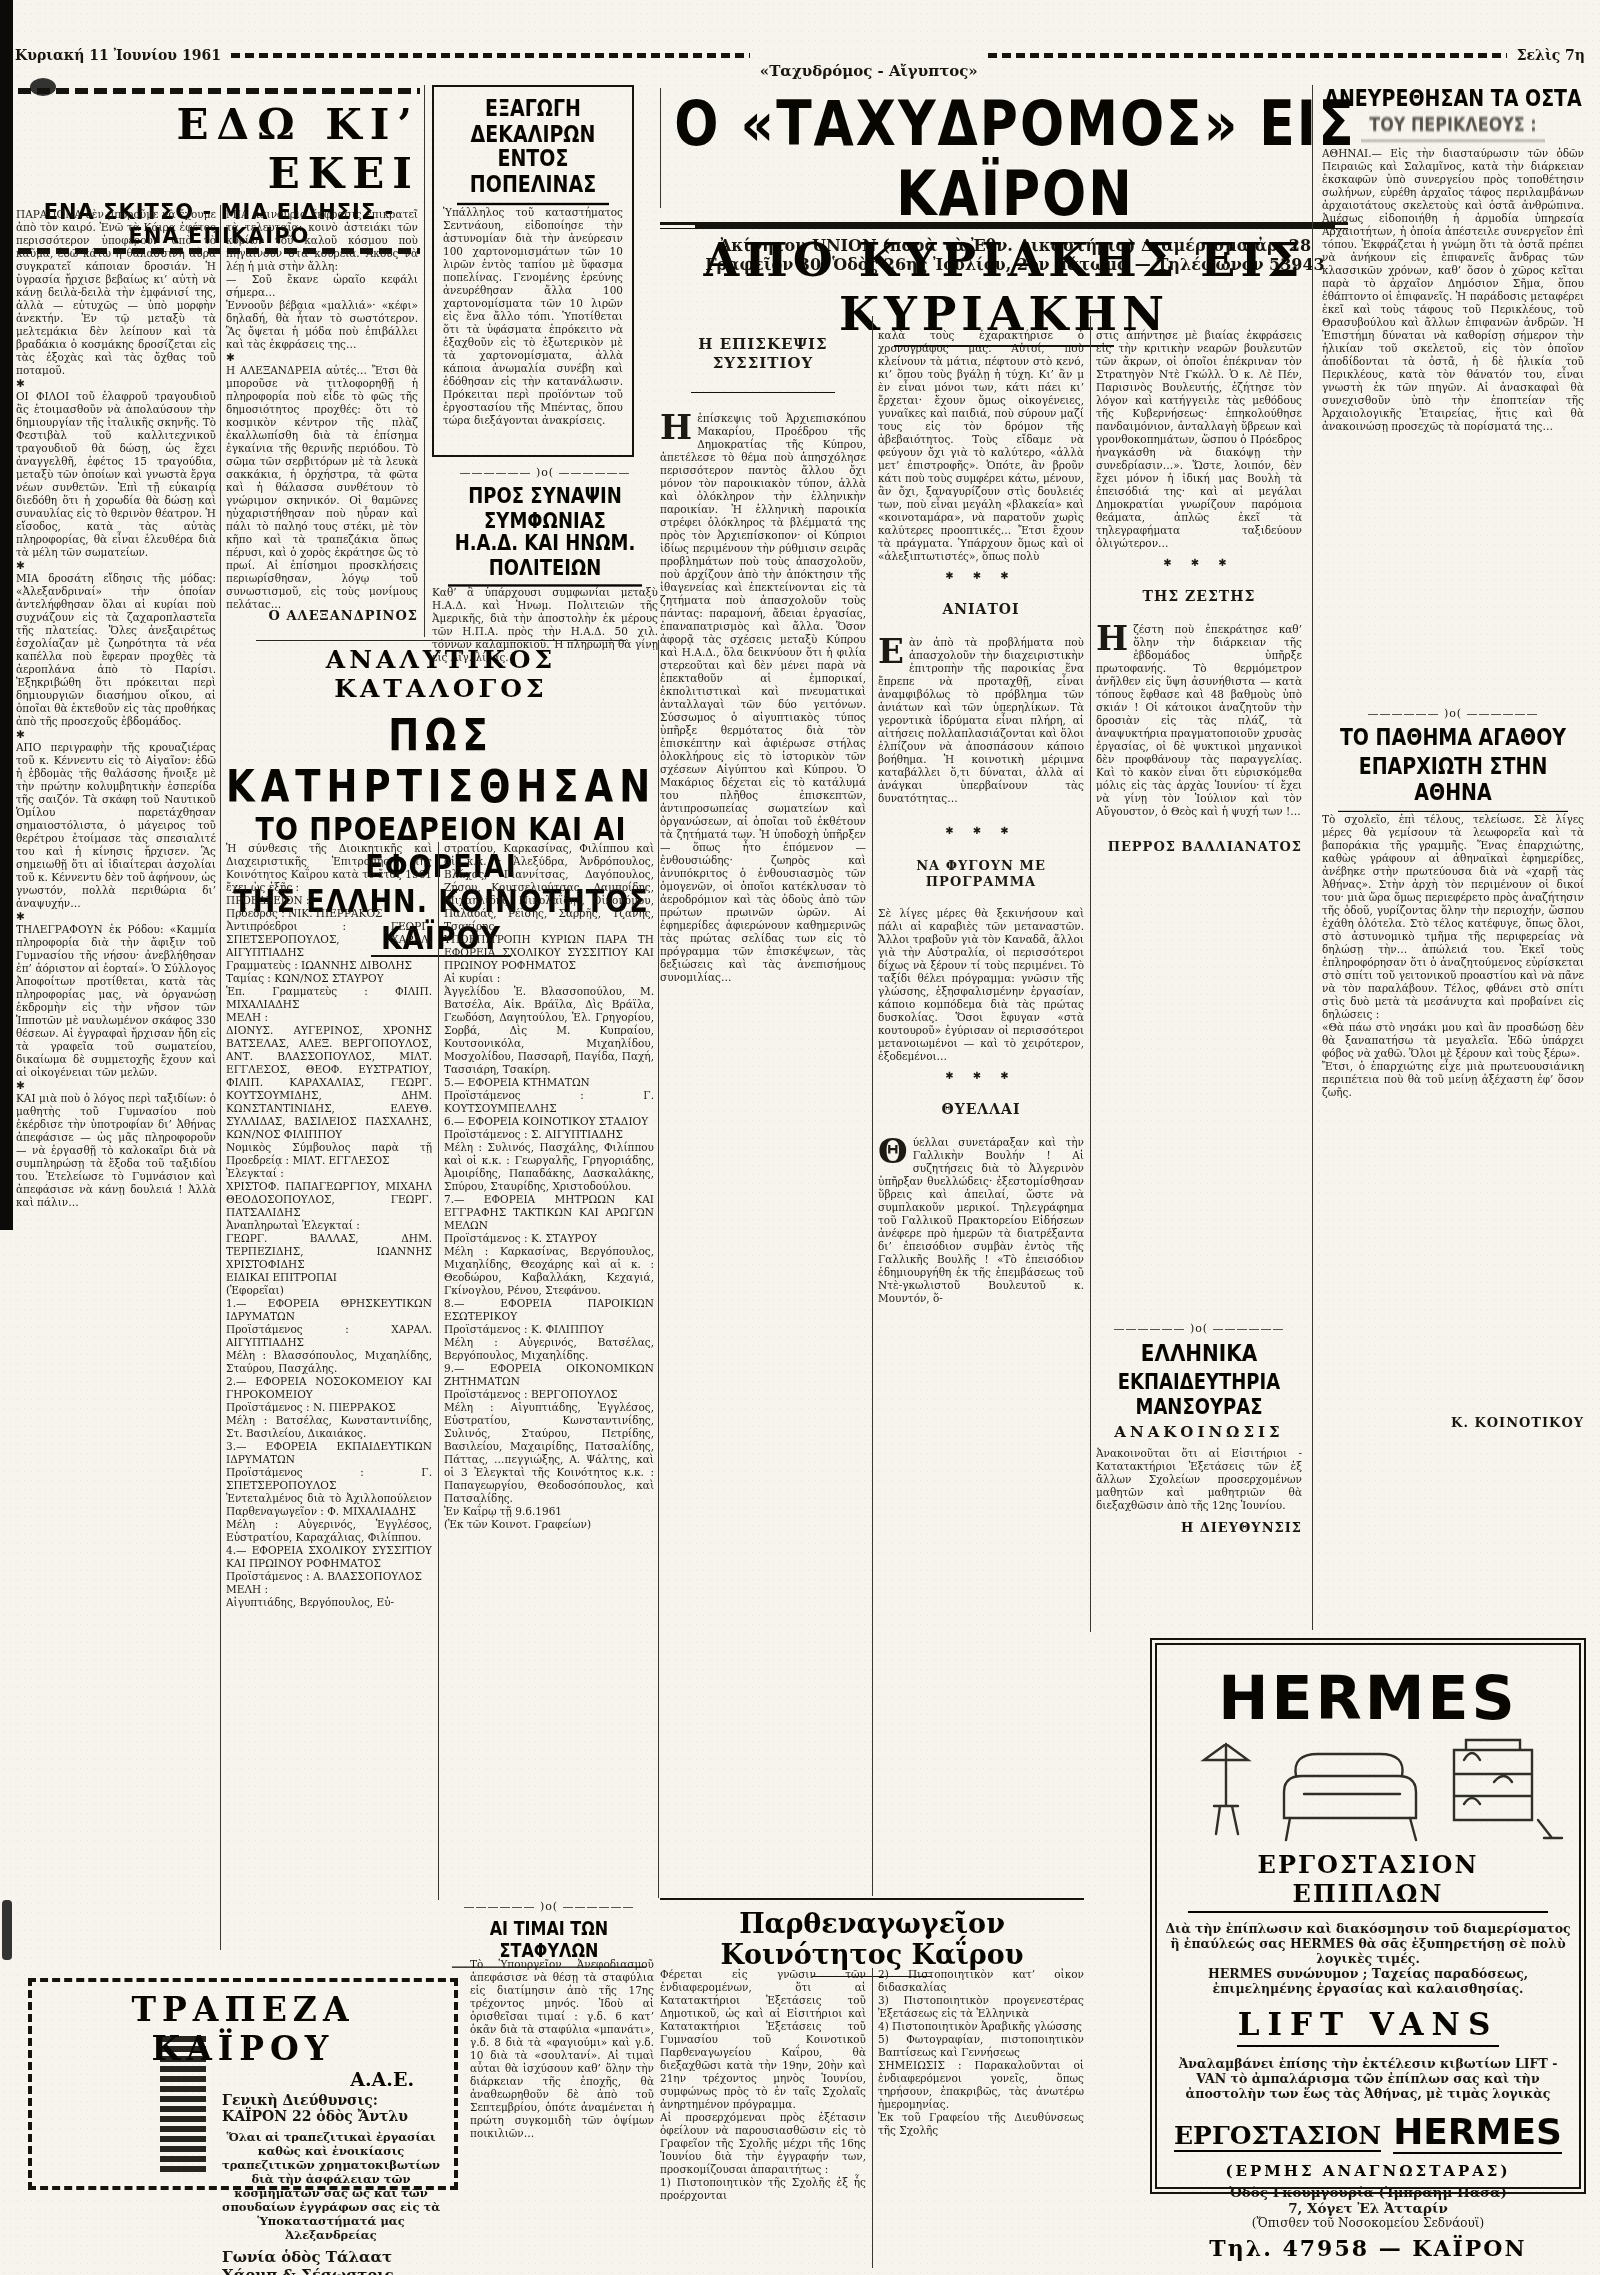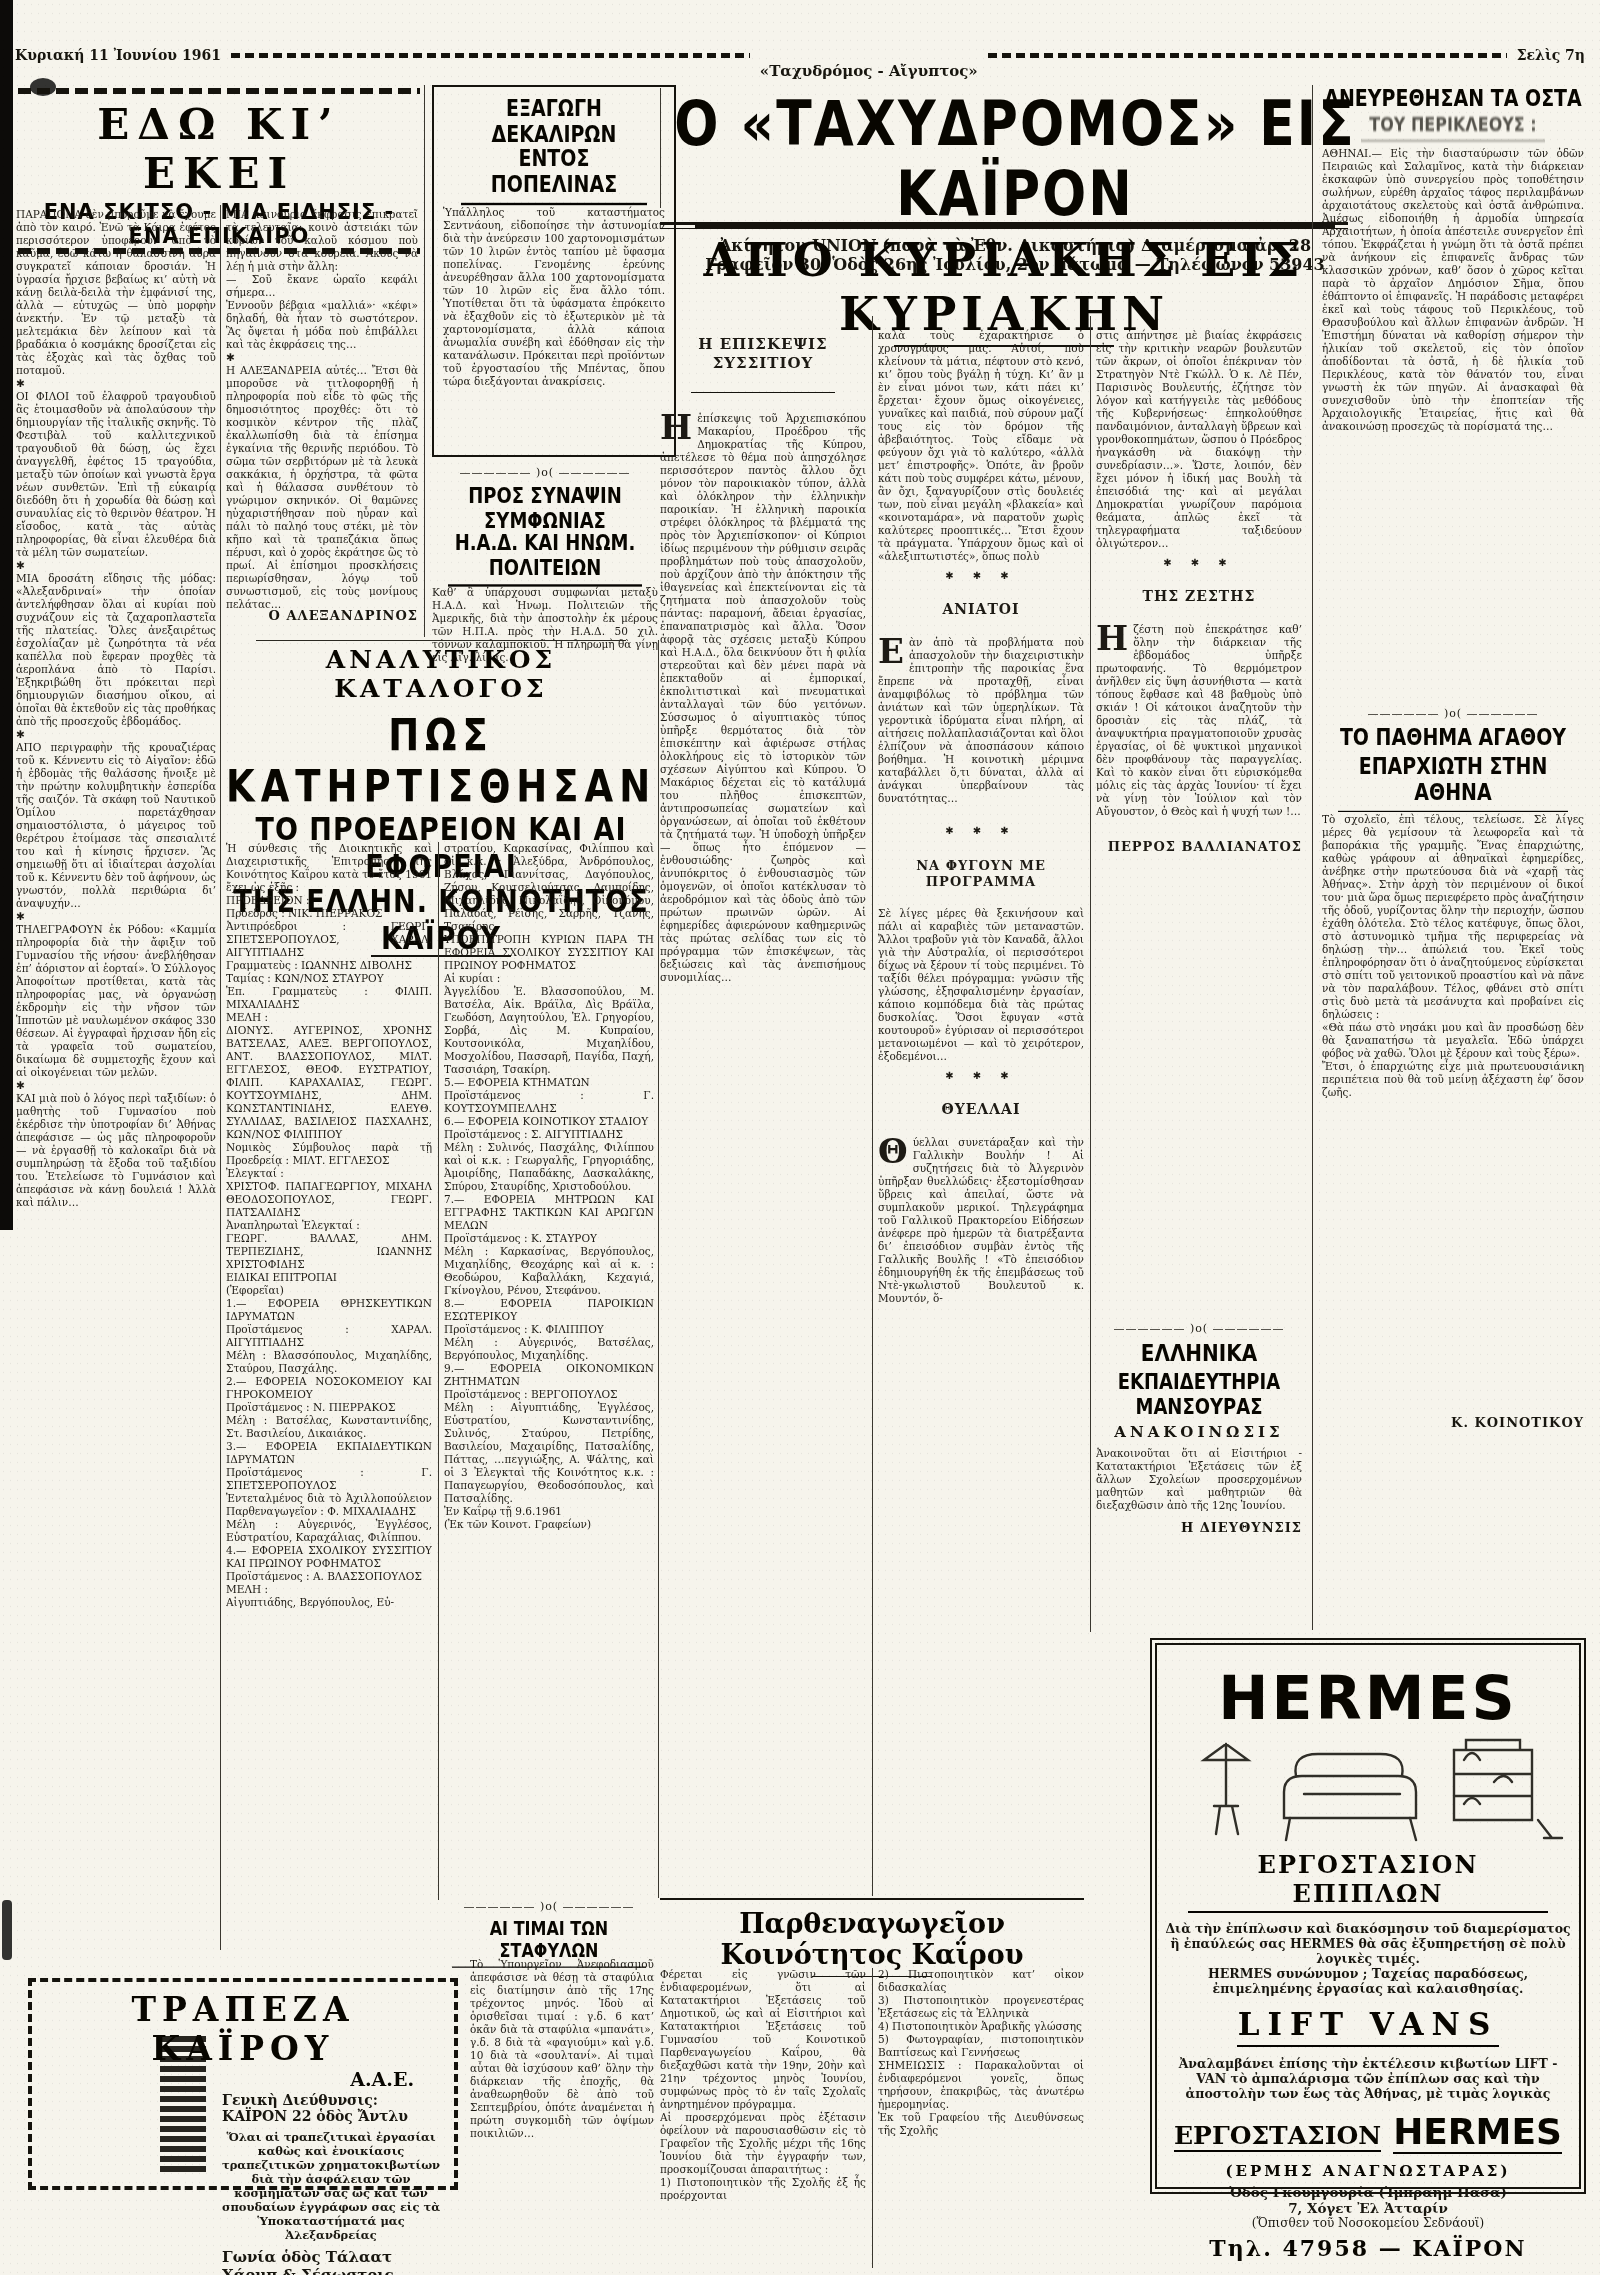--- a/index.html
+++ b/index.html
@@ -41,21 +41,21 @@
   <div class="abs" style="left:15px;top:30px;width:1570px;display:flex;align-items:center;gap:10px;">
     <span style="font:bold 14px 'DejaVu Serif',serif;white-space:nowrap;filter:blur(.3px);">Κυριακή 11 Ἰουνίου 1961</span>
     <span class="dashline"></span>
     <span style="font:bold 15px 'DejaVu Serif',serif;white-space:nowrap;filter:blur(.3px);margin-top:32px;">«Ταχυδρόμος - Αἴγυπτος»</span>
     <span class="dashline"></span>
     <span style="font:bold 14px 'DejaVu Serif',serif;white-space:nowrap;filter:blur(.3px);">Σελὶς 7η</span>
   </div>
 
   <div class="abs" style="left:18px;top:88px;width:402px;">
     <div class="dotrule"></div>
-    <div class="ctr serifhd inky" style="font-size:42px;letter-spacing:8px;margin-top:6px;">ΕΔΩ ΚΙ’ ΕΚΕΙ</div>
+    <div class="ctr serifhd inky" style="font-size:42px;letter-spacing:8px;margin-top:6px;text-align:right;">ΕΔΩ ΚΙ’ ΕΚΕΙ</div>
     <div class="ctr sanshd inky" style="font-size:21px;letter-spacing:1px;margin:2px 0 0;">ΕΝΑ ΣΚΙΤΣΟ - ΜΙΑ ΕΙΔΗΣΙΣ - ΕΝΑ ΕΠΙΚΑΙΡΟ</div>
     <div class="dotrule"></div>
   </div>
 
   <div class="abs btxt" style="left:16px;top:208px;width:200px;height:1738px;">ΠΑΡΑΠΟΝΑ δὲν μποροῦμε νὰ ἔχουμε ἀπὸ τὸν καιρό. Ἐνῶ τὰ Κάιρα ἐφέτος περισσότερον ὑποφέρουν ἀπὸ τὸ καῦμα, ἐδῶ κάτω ἡ θαλασσινὴ αὔρα συγκρατεῖ κάποιαν δροσιάν. Ἡ ὑγρασία ἤρχισε βεβαίως κι’ αὐτὴ νὰ κάνῃ δειλὰ-δειλὰ τὴν ἐμφάνισί της, ἀλλὰ — εὐτυχῶς — ὑπὸ μορφὴν ἀνεκτήν. Ἐν τῷ μεταξὺ τὰ μελτεμάκια δὲν λείπουν καὶ τὰ βραδάκια ὁ κοσμάκης δροσίζεται εἰς τὰς ἐξοχὰς καὶ τὰς ὄχθας τοῦ ποταμοῦ.
 ✱
 ΟΙ ΦΙΛΟΙ τοῦ ἐλαφροῦ τραγουδιοῦ ἂς ἑτοιμασθοῦν νὰ ἀπολαύσουν τὴν δημιουργίαν τῆς ἰταλικῆς σκηνῆς. Τὸ Φεστιβὰλ τοῦ καλλιτεχνικοῦ τραγουδιοῦ θὰ δώσῃ, ὡς ἔχει ἀναγγελθῆ, ἐφέτος 15 τραγούδια, μεταξὺ τῶν ὁποίων καὶ γνωστὰ ἔργα νέων συνθετῶν. Ἐπὶ τῇ εὐκαιρίᾳ διεδόθη ὅτι ἡ χορωδία θὰ δώσῃ καὶ συναυλίας εἰς τὸ θερινὸν θέατρον. Ἡ εἴσοδος, κατὰ τὰς αὐτὰς πληροφορίας, θὰ εἶναι ἐλευθέρα διὰ τὰ μέλη τῶν σωματείων.
 ✱
 ΜΙΑ δροσάτη εἴδησις τῆς μόδας: «Ἀλεξανδριναί» τὴν ὁποίαν ἀντελήφθησαν ὅλαι αἱ κυρίαι ποὺ συχνάζουν εἰς τὰ ζαχαροπλαστεῖα τῆς πλατείας. Ὅλες ἀνεξαιρέτως ἐσχολίαζαν μὲ ζωηρότητα τὰ νέα καπέλλα ποὺ ἔφεραν προχθὲς τὰ ἀεροπλάνα ἀπὸ τὸ Παρίσι. Ἐξηκριβώθη ὅτι πρόκειται περὶ δημιουργιῶν διασήμου οἴκου, αἱ ὁποῖαι θὰ ἐκτεθοῦν εἰς τὰς προθήκας ἀπὸ τῆς προσεχοῦς ἑβδομάδος.
 ✱
@@ -66,21 +66,21 @@
 ΚΑΙ μιὰ ποὺ ὁ λόγος περὶ ταξιδίων: ὁ μαθητὴς τοῦ Γυμνασίου ποὺ ἐκέρδισε τὴν ὑποτροφίαν δι’ Ἀθήνας ἀπεφάσισε — ὡς μᾶς πληροφοροῦν — νὰ ἐργασθῇ τὸ καλοκαῖρι διὰ νὰ συμπληρώσῃ τὰ ἔξοδα τοῦ ταξιδίου του. Ἐτελείωσε τὸ Γυμνάσιον καὶ ἀπεφάσισε νὰ κάνῃ δουλειά ! Ἀλλὰ καὶ πάλιν…</div>
   <div class="vrule" style="left:220px;top:205px;height:1745px;"></div>
   <div class="abs btxt" style="left:226px;top:208px;width:192px;height:400px;">ΜΙΑ καινούρια ἔκφρασις ἐπικρατεῖ τὰ τελευταῖα: κοινὸ ἀστειάκι τῶν κυρίων τοῦ καλοῦ κόσμου ποὺ πηγαίνουν στὰ κουρεῖα. Ἀκοῦς νὰ λέῃ ἡ μιὰ στὴν ἄλλη:
 — Σοῦ ἔκανε ὡραῖο κεφάλι σήμερα…
 Ἐννοοῦν βέβαια «μαλλιά»· «κέφι» δηλαδή, θὰ ἦταν τὸ σωστότερον. Ἃς ὄψεται ἡ μόδα ποὺ ἐπιβάλλει καὶ τὰς ἐκφράσεις της…
 ✱
 Η ΑΛΕΞΑΝΔΡΕΙΑ αὐτές… Ἔτσι θὰ μποροῦσε νὰ τιτλοφορηθῇ ἡ πληροφορία ποὺ εἶδε τὸ φῶς τῆς δημοσιότητος προχθές: ὅτι τὸ κοσμικὸν κέντρον τῆς πλὰζ ἐκαλλωπίσθη διὰ τὰ ἐπίσημα ἐγκαίνια τῆς θερινῆς περιόδου. Τὸ σῶμα τῶν σερβιτόρων μὲ τὰ λευκὰ σακκάκια, ἡ ὀρχήστρα, τὰ φῶτα καὶ ἡ θάλασσα συνθέτουν τὸ γνώριμον σκηνικόν. Οἱ θαμῶνες ηὐχαριστήθησαν ποὺ ηὗραν καὶ πάλι τὸ παληό τους στέκι, μὲ τὸν κῆπο καὶ τὰ τραπεζάκια ὅπως πέρυσι, καὶ ὁ χορὸς ἐκράτησε ὣς τὸ πρωί. Αἱ ἐπίσημοι προσκλήσεις περιωρίσθησαν, λόγῳ τοῦ συνωστισμοῦ, εἰς τοὺς μονίμους πελάτας…</div>
   <div class="abs byline" style="left:226px;top:608px;width:192px;">Ο ΑΛΕΞΑΝΔΡΙΝΟΣ</div>
   <div class="vrule" style="left:424px;top:85px;height:552px;"></div>
 
-  <div class="abs boxed" style="left:432px;top:85px;width:244px;height:372px;padding:8px 9px;box-sizing:border-box;">
+  <div class="abs boxed" style="left:432px;top:85px;width:202px;height:372px;padding:8px 9px;box-sizing:border-box;">
     <div class="ctr sanshd cond inky" style="font-size:19px;">ΕΞΑΓΩΓΗ ΔΕΚΑΛΙΡΩΝ</div>
     <div class="ctr sanshd cond inky" style="font-size:19px;margin-top:6px;border-bottom:2px solid #15130d;padding-bottom:5px;width:84%;margin-left:8%;">ΕΝΤΟΣ ΠΟΠΕΛΙΝΑΣ</div>
     <div class="btxt" style="margin-top:10px;">Ὑπάλληλος τοῦ καταστήματος Σεντνάουη, εἰδοποίησε τὴν ἀστυνομίαν διὰ τὴν ἀνεύρεσιν 100 χαρτονομισμάτων τῶν 10 λιρῶν ἐντὸς ταπίου μὲ ὕφασμα ποπελίνας. Γενομένης ἐρεύνης ἀνευρέθησαν ἄλλα 100 χαρτονομίσματα τῶν 10 λιρῶν εἰς ἕνα ἄλλο τόπι. Ὑποτίθεται ὅτι τὰ ὑφάσματα ἐπρόκειτο νὰ ἐξαχθοῦν εἰς τὸ ἐξωτερικὸν μὲ τὰ χαρτονομίσματα, ἀλλὰ κάποια ἀνωμαλία συνέβη καὶ ἐδόθησαν εἰς τὴν κατανάλωσιν. Πρόκειται περὶ προϊόντων τοῦ ἐργοστασίου τῆς Μπέντας, ὅπου τώρα διεξάγονται ἀνακρίσεις.</div>
   </div>
 
   <div class="abs" style="left:432px;top:462px;width:226px;">
     <div class="ringdiv">—————— )ο( ——————</div>
     <div class="ctr sanshd cond inky" style="font-size:18px;">ΠΡΟΣ ΣΥΝΑΨΙΝ ΣΥΜΦΩΝΙΑΣ</div>
     <div class="ctr sanshd cond inky" style="font-size:18px;margin-top:5px;border-bottom:2px solid #15130d;padding-bottom:4px;width:86%;margin-left:7%;">Η.Α.Δ. ΚΑΙ ΗΝΩΜ. ΠΟΛΙΤΕΙΩΝ</div>
     <div class="btxt" style="margin-top:8px;">Καθ’ ἃ ὑπάρχουσι συμφωνίαι μεταξὺ Η.Α.Δ. καὶ Ἡνωμ. Πολιτειῶν τῆς Ἀμερικῆς, διὰ τὴν ἀποστολὴν ἐκ μέρους τῶν Η.Π.Α. πρὸς τὴν Η.Α.Δ. 50 χιλ. τόννων καλαμποκιοῦ. Ἡ πληρωμὴ θὰ γίνῃ εἰς Αἰγ. λίρας.</div>

